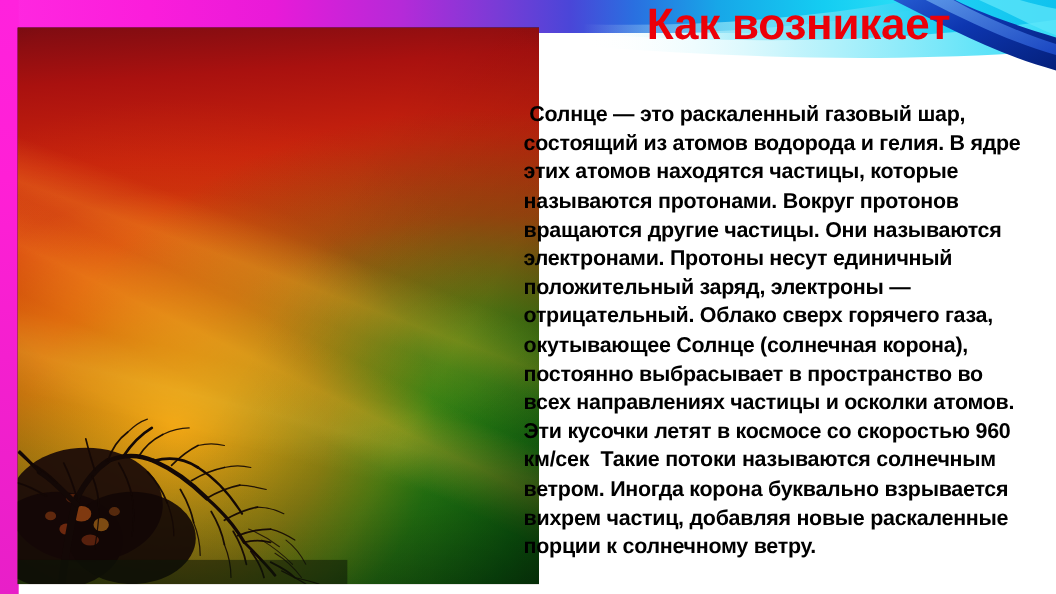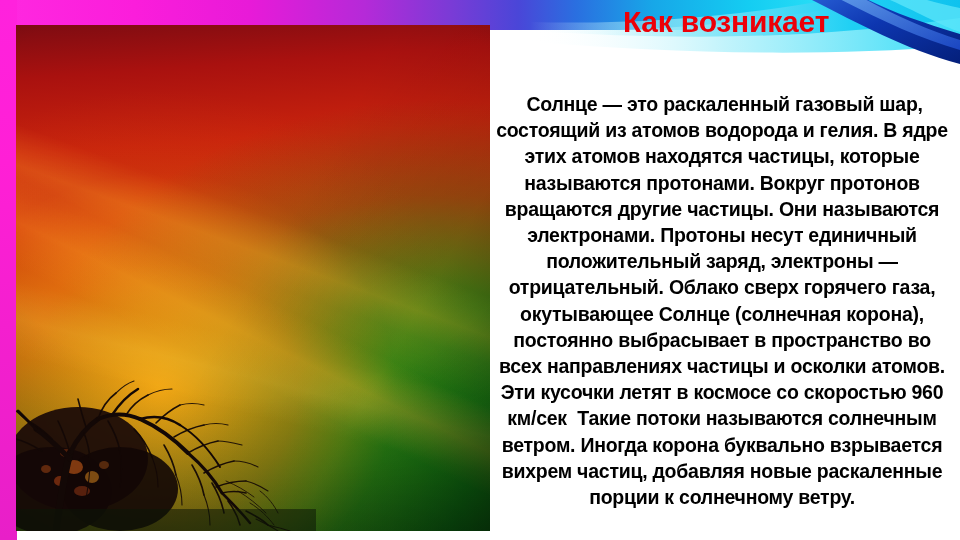--- a/index.html
+++ b/index.html
@@ -148,36 +148,36 @@
   
   .title {
     position: absolute;
     left: 500px;
     top: 4px;
     width: 452px;
     text-align: center;
     color: #ec0008;
     font-family: "Liberation Sans", sans-serif;
     font-weight: bold;
-    font-size: 30px;
+    font-size: 40px;
     line-height: 36px;
     letter-spacing: -0.2px;
   }
   .body-text {
     position: absolute;
-    left: 492px;
+    left: 476px;
     top: 91px;
     width: 460px;
     color: #000000;
     font-family: "Liberation Sans", sans-serif;
     font-weight: bold;
     font-size: 19.5px;
     line-height: 26.2px;
     letter-spacing: -0.25px;
-    text-align: center;
+    text-align: left;
     white-space: pre-wrap;
   }
 </style>
 </head>
 <body>
 
 <div id="slide">
 
   <div class="top-band"></div>
   <div class="left-sliver"></div>

